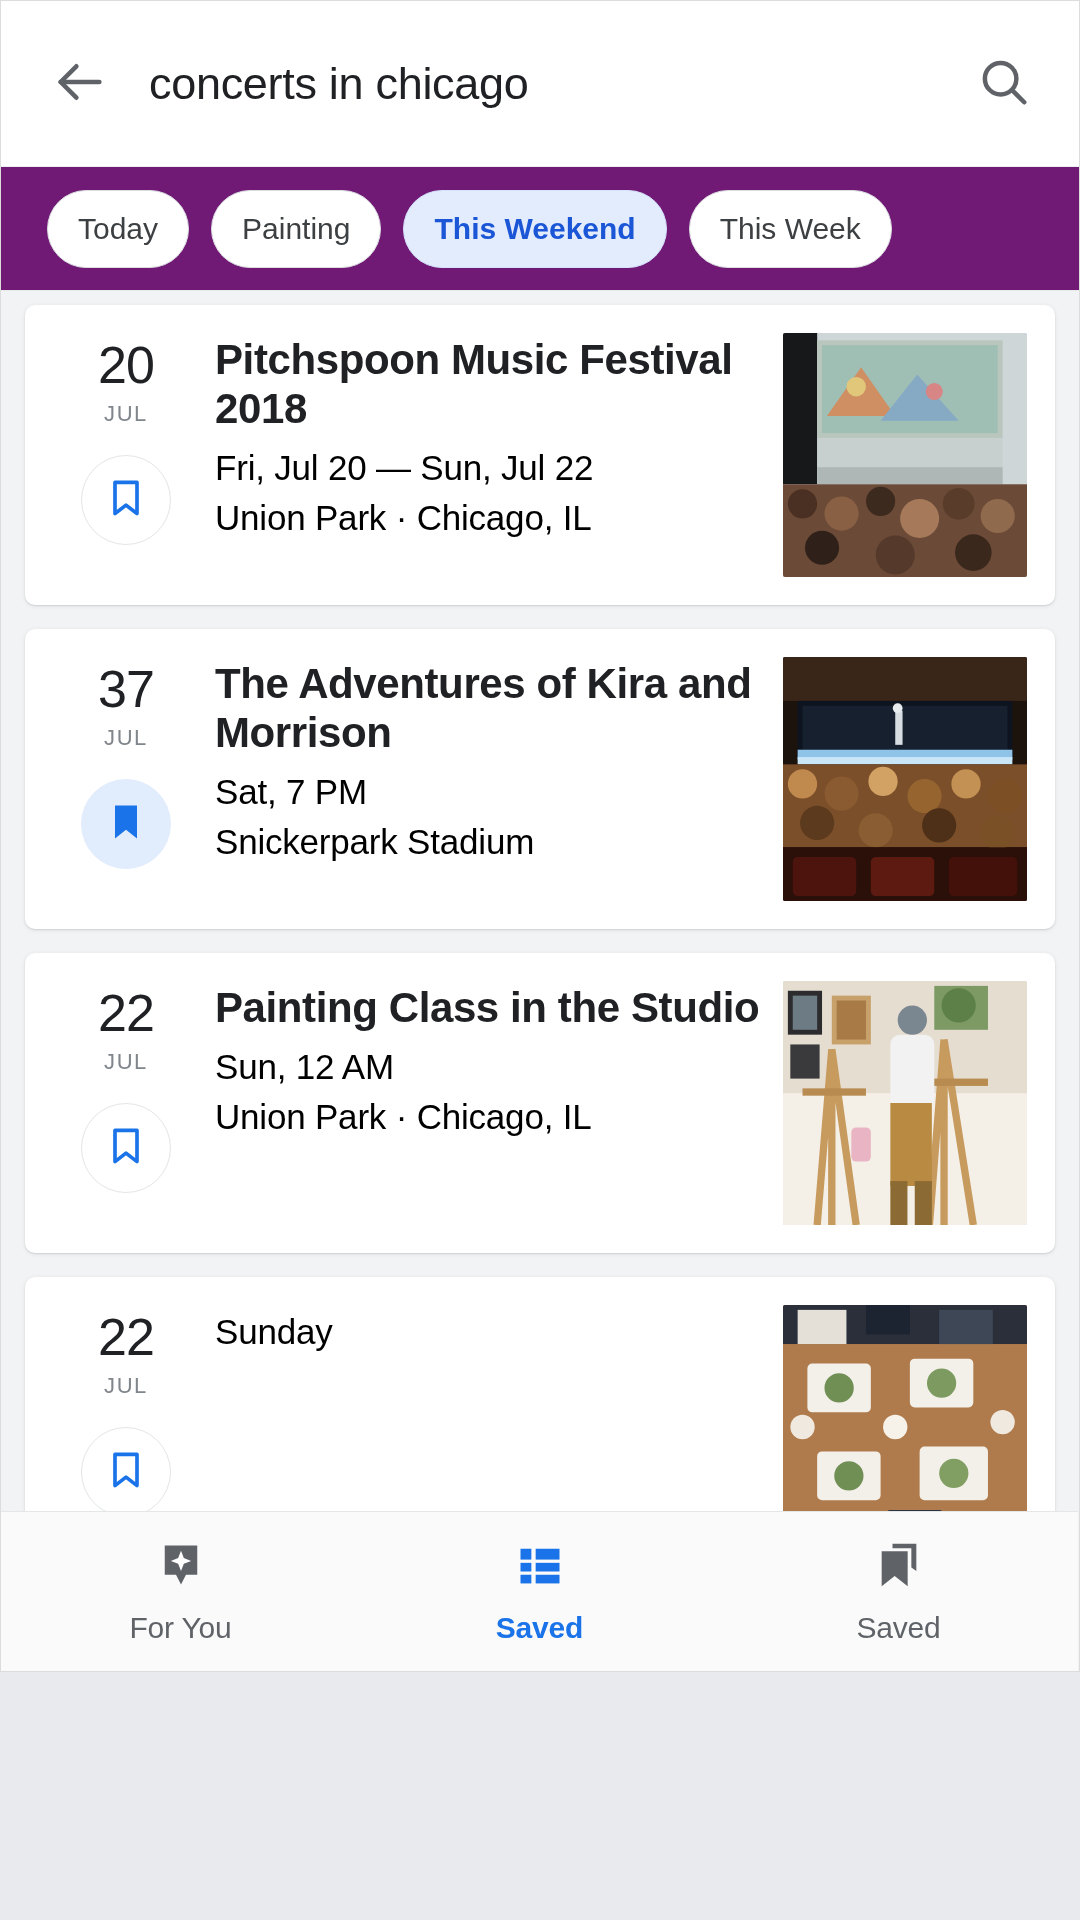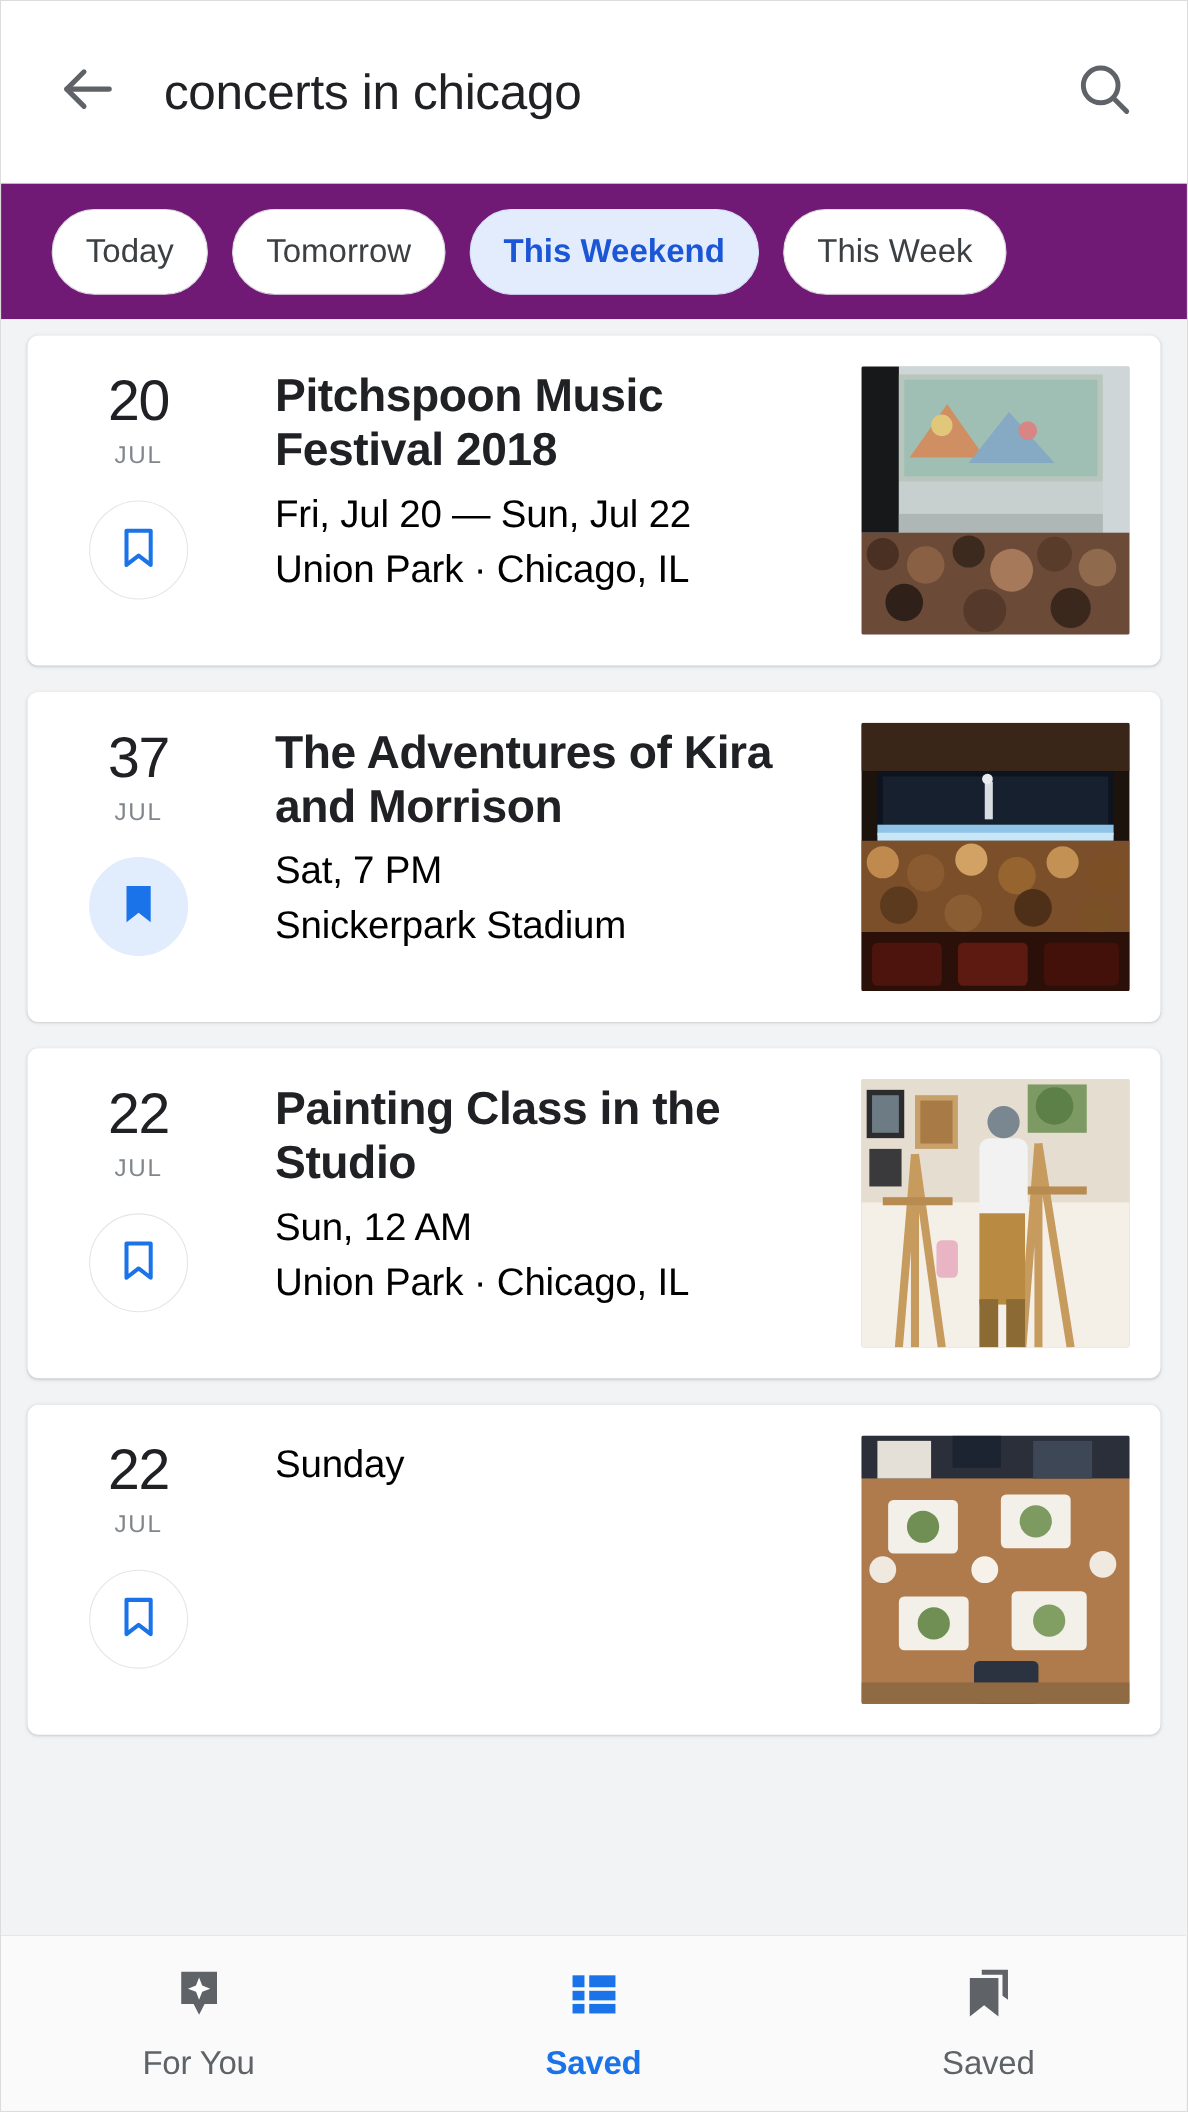--- a/index.html
+++ b/index.html
@@ -4,21 +4,21 @@
 <style>
   * { margin:0; padding:0; box-sizing:border-box; }
   html, body {
     width:1080px; height:1920px;
     background:#e8eaed;
     font-family:"Liberation Sans", sans-serif;
     -webkit-font-smoothing:antialiased;
   }
   #phone {
     position:relative;
-    width:1080px; height:1920px;
+    width:1080px; height:1672px;
     background:#ffffff;
     display:flex; flex-direction:column;
     overflow:hidden;
     border:1px solid #dcdcdc;
   }
 
   
   .searchbar {
     flex:0 0 auto;
     height:166px;
@@ -85,21 +85,20 @@
     position:relative;
   }
   .card {
     background:#ffffff;
     border-radius:10px;
     box-shadow:0 1px 2px rgba(60,64,67,0.14), 0 1px 5px rgba(60,64,67,0.08);
     margin-bottom:24px;
     padding:28px 28px 28px 30px;
     display:flex;
     position:relative;
-    gap:35px;
   }
 
   .datecol {
     flex:0 0 142px;
     display:flex; flex-direction:column; align-items:center;
     padding-top:6px;
   }
   .date-day {
     font-size:52px; color:#202124; line-height:1.0;
     font-weight:normal; letter-spacing:-1px;
@@ -186,21 +185,21 @@
         <svg width="54" height="54" viewBox="0 0 24 24" fill="none" stroke="#5f6368" stroke-width="2" stroke-linecap="round">
           <circle cx="10.5" cy="10.5" r="7"></circle>
           <line x1="15.6" y1="15.6" x2="21" y2="21"></line>
         </svg>
       </span>
     </div>
   </div>
 
   <div class="chips">
     <div class="chip">Today</div>
-    <div class="chip">Tomorrow</div>
+    <div class="chip">Painting</div>
     <div class="chip active">This Weekend</div>
     <div class="chip">This Week</div>
   </div>
 
   <div class="list">
 
     <div class="card">
       <div class="datecol">
         <div class="date-day">20</div>
         <div class="date-mon">JUL</div>

